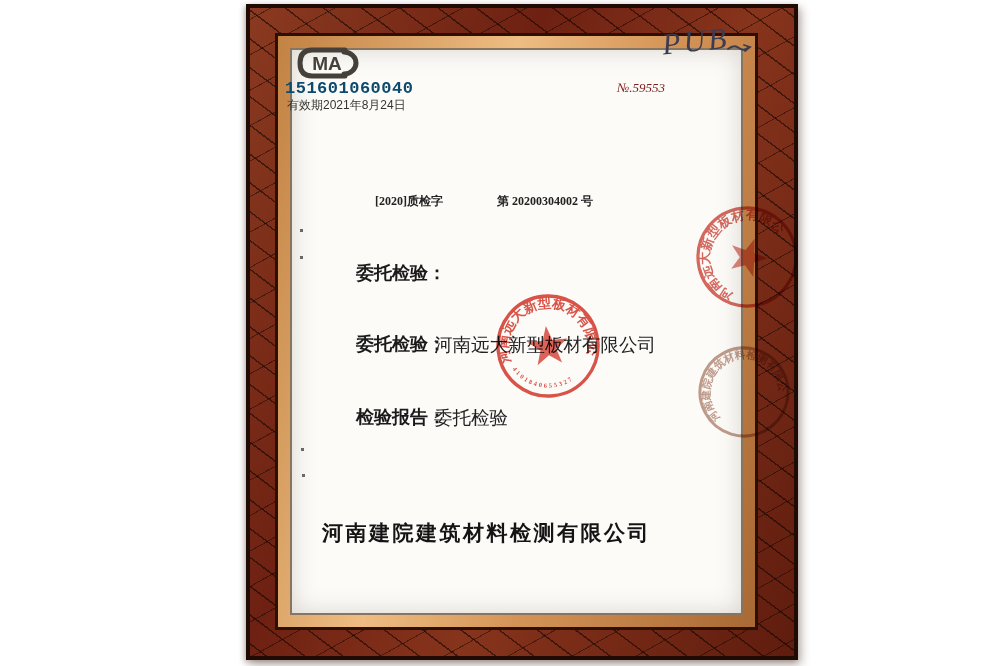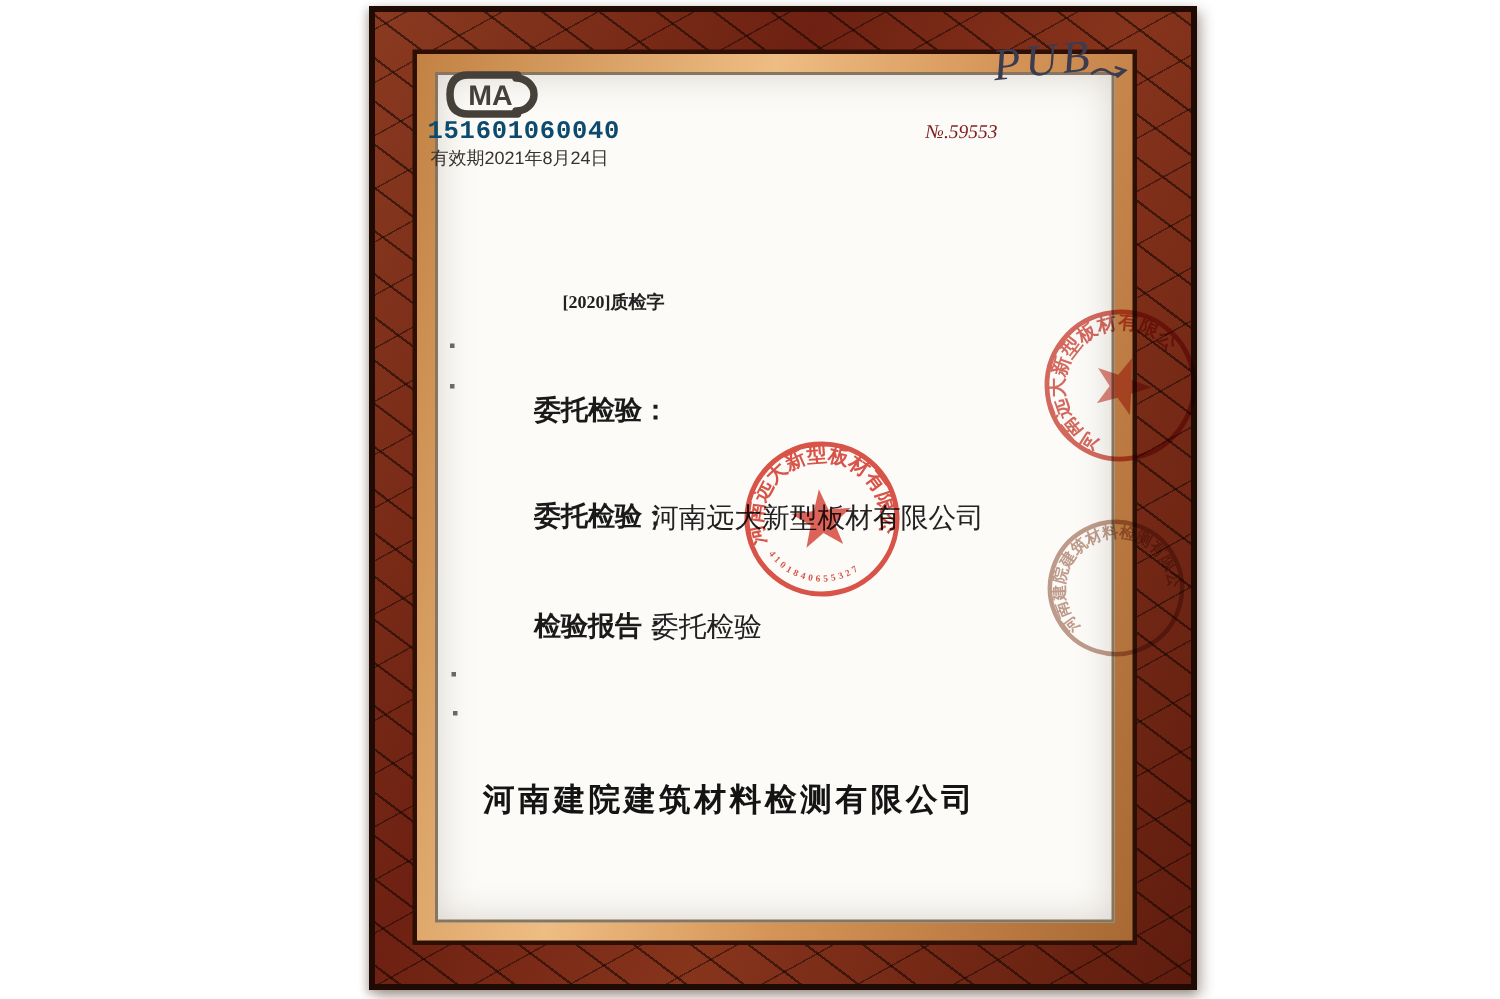--- a/index.html
+++ b/index.html
@@ -102,20 +102,21 @@
 
   <div class="abs report-no">№.59553</div>
 
   <div class="abs handnote">PUB</div>
   <svg class="abs hand-flourish" width="26" height="18" viewBox="0 0 26 18">
     <path d="M 2,9 Q 8,4 13,8 Q 18,12 23,7 M 18,5 L 24,7 L 19,11" fill="none" stroke="#3c3c50" stroke-width="1.8" stroke-linecap="round"></path>
   </svg>
 
 
   <div class="abs docno p1">[2020]质检字</div>
+  <div class="abs docno p2">第 20200304002 号</div>
 
   <div class="abs row1 lab field-label">委托检验：</div>
 
   <div class="abs row2 lab field-label">委托检验：</div>
   <div class="abs row2 val field-value">河南远大新型板材有限公司</div>
 
   <div class="abs row3 lab field-label">检验报告：</div>
   <div class="abs row3 val field-value">委托检验</div>
 
   <div class="abs issuer">河南建院建筑材料检测有限公司</div>

